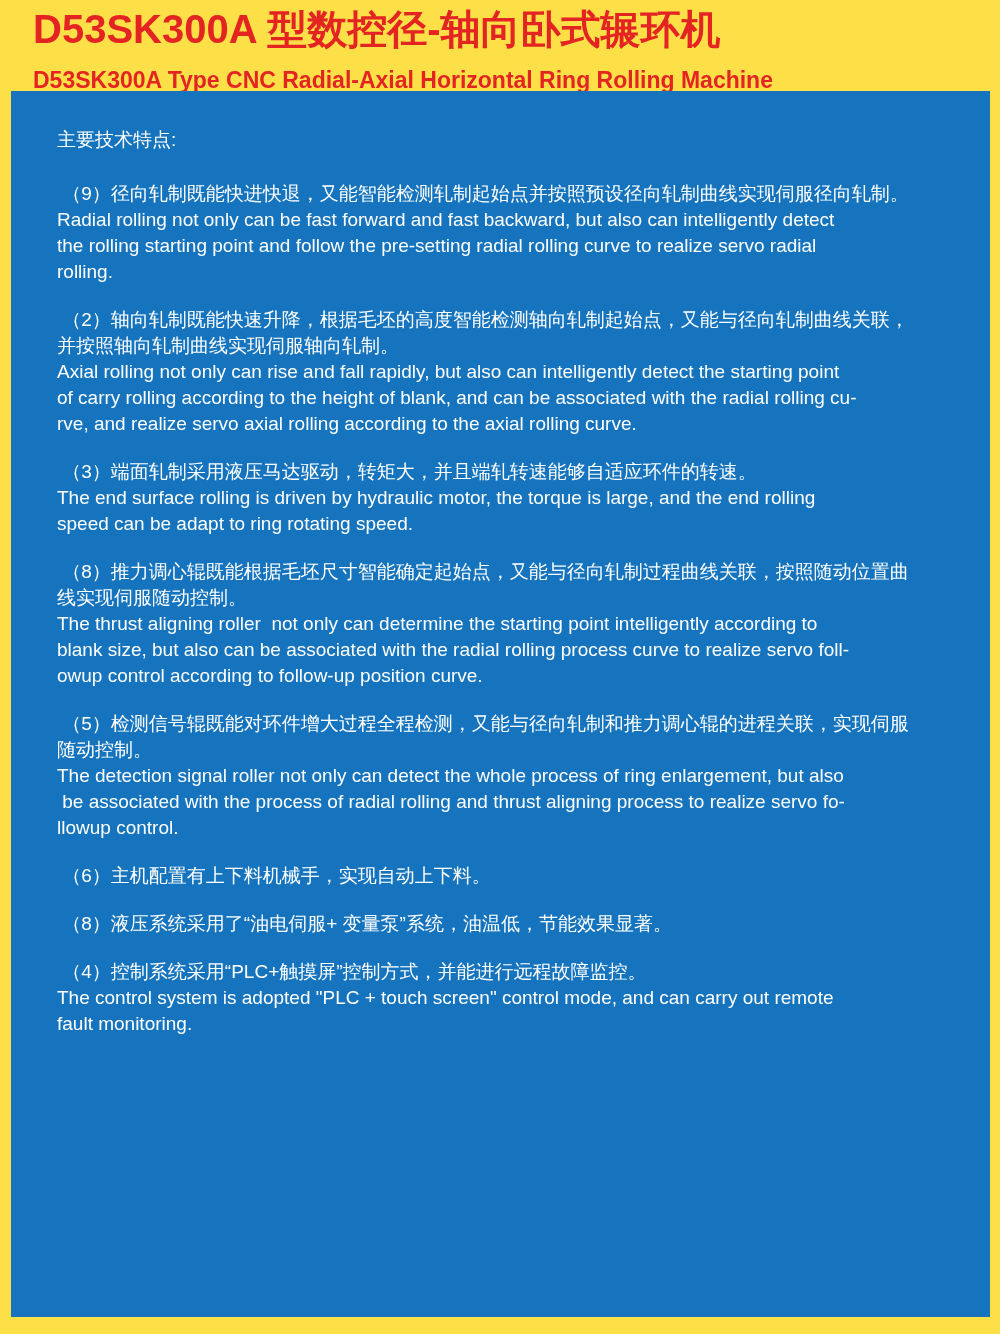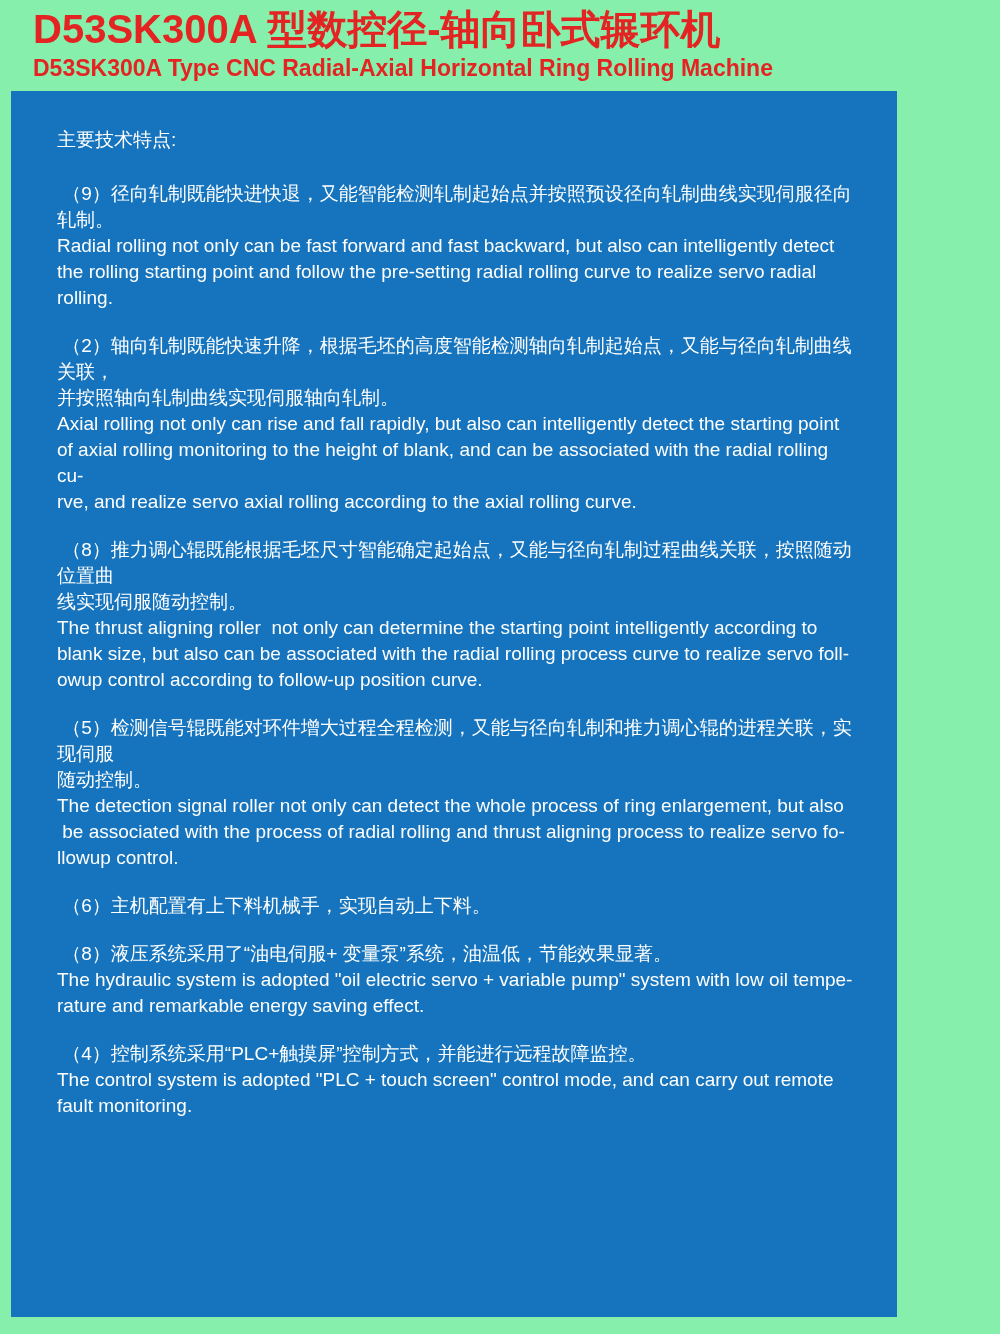--- a/index.html
+++ b/index.html
@@ -5,48 +5,48 @@
   html, body {
     margin: 0;
     padding: 0;
     background: #ffffff;
     font-family: "Liberation Sans", sans-serif;
   }
   .page {
     position: relative;
     width: 1000px;
     height: 1334px;
-    background: #86efac;
+    background: #fde047;
     overflow: hidden;
   }
   .header {
     padding: 6px 0 0 33px;
   }
   .title {
     color: #e32422;
     font-size: 40px;
     font-weight: bold;
     line-height: 1.15;
     letter-spacing: 0px;
     white-space: nowrap;
   }
   .subtitle {
     color: #e32422;
     font-size: 23px;
     font-weight: bold;
     line-height: 1.15;
-    margin-top: 3px;
+    margin-top: 15px;
     white-space: nowrap;
   }
   .panel {
     box-sizing: border-box;
     position: absolute;
     left: 11px;
     top: 91px;
-    width: 886px;
+    width: 979px;
     height: 1226px;
     background: #1574bd;
     padding: 36px 40px 0 46px;
     overflow: hidden;
   }
   .panel, .panel * {
     color: #ffffff;
     font-size: 19px;
     line-height: 26px;
   }
@@ -80,24 +80,29 @@
       <div class="cn"> （9）径向轧制既能快进快退，又能智能检测轧制起始点并按照预设径向轧制曲线实现伺服径向轧制。</div>
       <div class="en">Radial rolling not only can be fast forward and fast backward, but also can intelligently detect
 the rolling starting point and follow the pre-setting radial rolling curve to realize servo radial
 rolling.</div>
     </div>
 
     <div class="feat">
       <div class="cn"> （2）轴向轧制既能快速升降，根据毛坯的高度智能检测轴向轧制起始点，又能与径向轧制曲线关联，
 并按照轴向轧制曲线实现伺服轴向轧制。</div>
       <div class="en">Axial rolling not only can rise and fall rapidly, but also can intelligently detect the starting point
-of axial rolling monitoring to the height of blank, and can be associated with the radial rolling cu-
+of carry rolling according to the height of blank, and can be associated with the radial rolling cu-
 rve, and realize servo axial rolling according to the axial rolling curve.</div>
     </div>
 
+    <div class="feat">
+      <div class="cn"> （3）端面轧制采用液压马达驱动，转矩大，并且端轧转速能够自适应环件的转速。</div>
+      <div class="en">The end surface rolling is driven by hydraulic motor, the torque is large, and the end rolling
+speed can be adapt to ring rotating speed.</div>
+    </div>
 
     <div class="feat">
       <div class="cn"> （8）推力调心辊既能根据毛坯尺寸智能确定起始点，又能与径向轧制过程曲线关联，按照随动位置曲
 线实现伺服随动控制。</div>
       <div class="en">The thrust aligning roller  not only can determine the starting point intelligently according to
 blank size, but also can be associated with the radial rolling process curve to realize servo foll-
 owup control according to follow-up position curve.</div>
     </div>
 
     <div class="feat">
@@ -108,22 +113,20 @@
 llowup control.</div>
     </div>
 
 
     <div class="feat">
       <div class="cn"> （6）主机配置有上下料机械手，实现自动上下料。</div>
     </div>
 
     <div class="feat">
       <div class="cn"> （8）液压系统采用了“油电伺服+ 变量泵”系统，油温低，节能效果显著。</div>
-      <div class="en">The hydraulic system is adopted "oil electric servo + variable pump" system with low oil tempe-
-rature and remarkable energy saving effect.</div>
     </div>
 
     <div class="feat">
       <div class="cn"> （4）控制系统采用“PLC+触摸屏”控制方式，并能进行远程故障监控。</div>
       <div class="en">The control system is adopted "PLC + touch screen" control mode, and can carry out remote
 fault monitoring.</div>
     </div>
 
   </div>
 </div>

